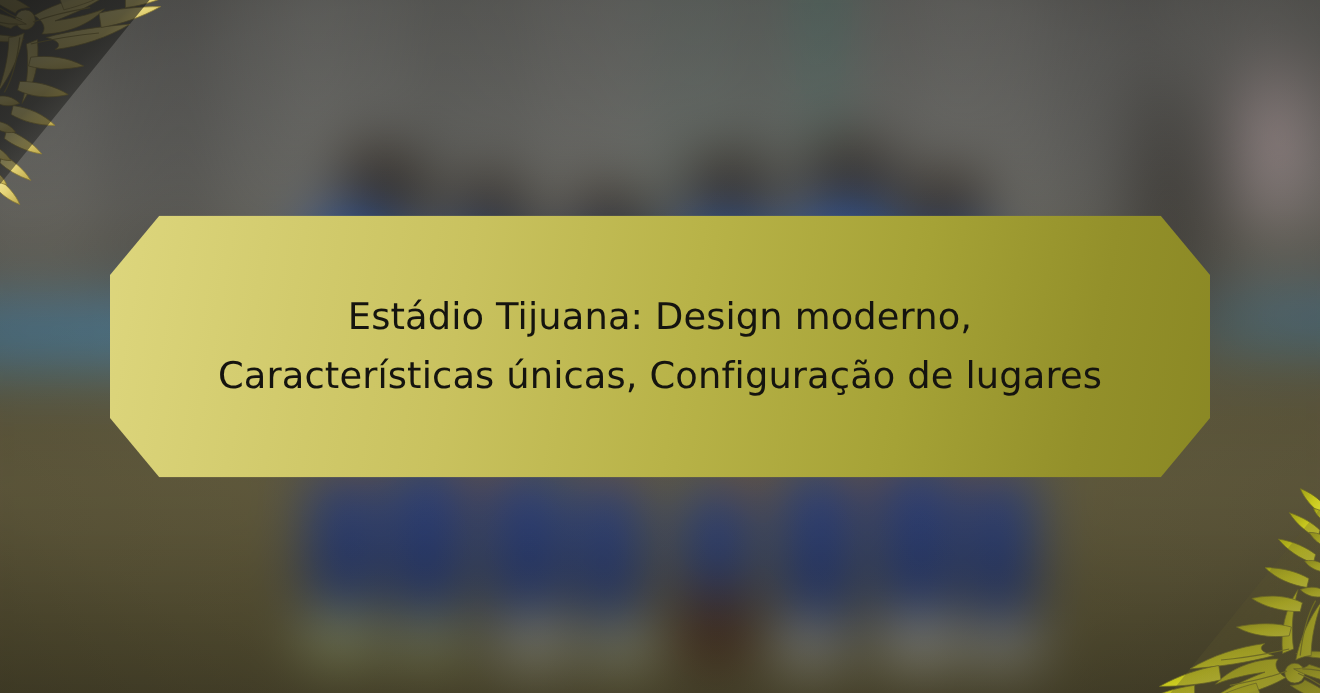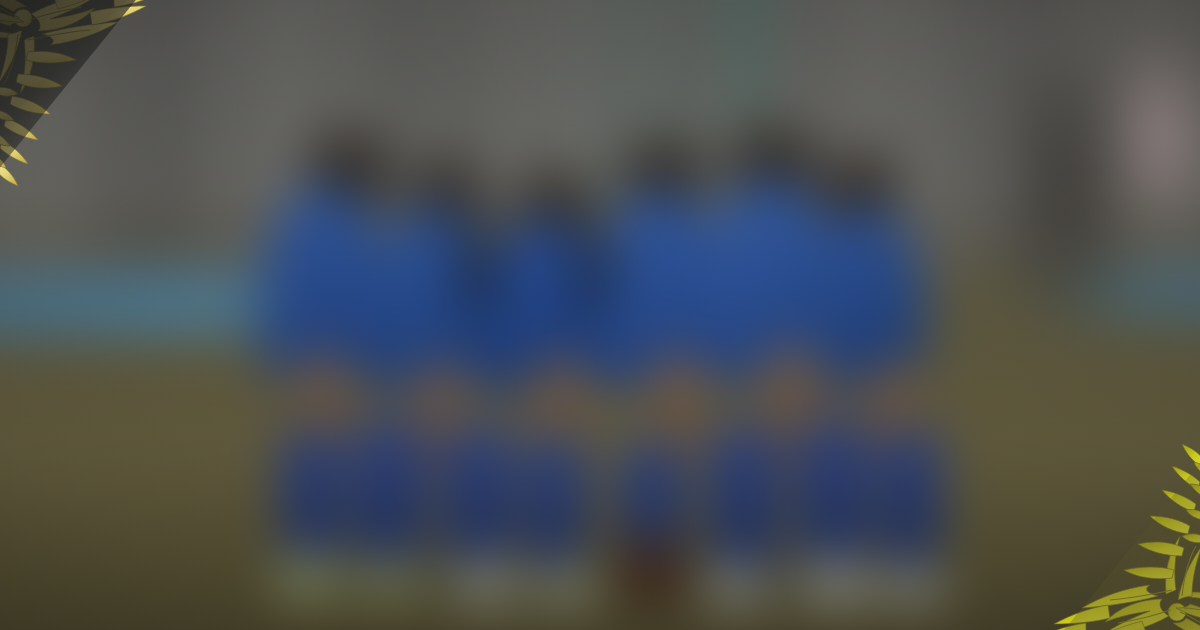--- a/index.html
+++ b/index.html
@@ -419,14 +419,18 @@
         <path d="M-2 164 C4 166 10 172 12 178 C4 176 -2 172 -4 168Z"></path>
         <path d="M36 30 C52 24 70 20 88 17" fill="none" stroke="#7d7b1e" stroke-width="1.1"></path>
         <path d="M34 50 C52 46 74 42 96 40" fill="none" stroke="#7d7b1e" stroke-width="1.1"></path>
         <path d="M24 44 C22 62 18 80 10 94" fill="none" stroke="#7d7b1e" stroke-width="1.1"></path>
         <path d="M26 28 C16 24 6 18 -2 12" fill="none" stroke="#7d7b1e" stroke-width="1.1"></path>
         <path d="M22 32 C12 32 2 30 -8 26" fill="none" stroke="#7d7b1e" stroke-width="1.1"></path>
       </g>
     </svg>
   </div>
 
+  <div class="banner">
+    <h1 class="banner-title">Estádio Tijuana: Design moderno,
+Características únicas, Configuração de lugares</h1>
+  </div>
 
 </div>
 
 </body></html>

